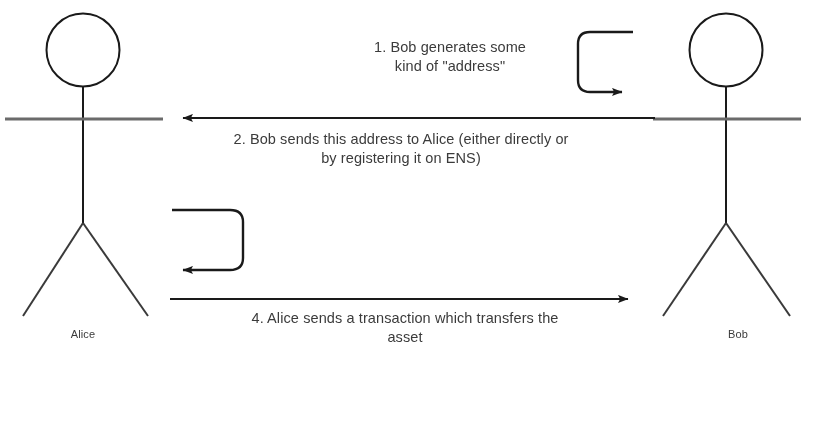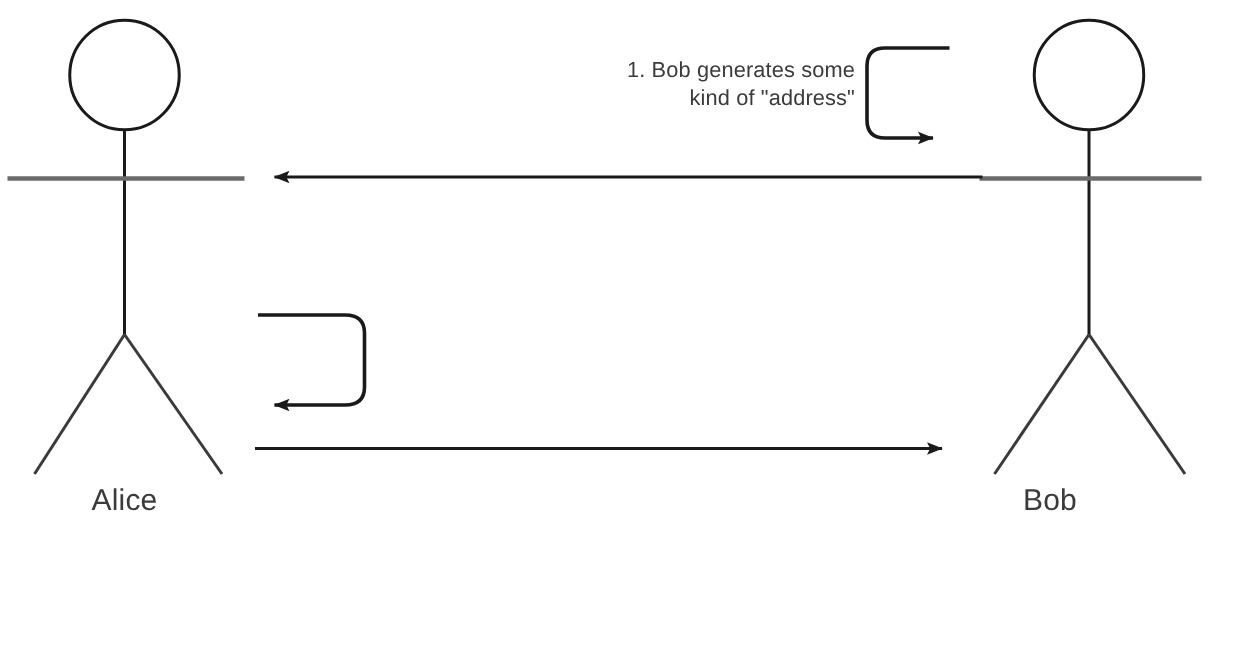--- a/index.html
+++ b/index.html
@@ -31,31 +31,31 @@
     position: absolute;
     font-family: "Liberation Sans", sans-serif;
     font-size: 14.5px;
     line-height: 19px;
     color: #3b3b3b;
     text-align: center;
     white-space: pre-line;
     letter-spacing: 0.1px;
   }
   .actor-name {
-    font-size: 20px;
+    font-size: 11px;
     color: #3b3b3b;
     text-align: center;
   }
-  .step-1 { left: 330px; top: 38px; width: 240px; text-align: right; }
+  .step-1 { left: 330px; top: 38px; width: 240px; }
   .step-2 { left: 166px; top: 130px; width: 470px; }
   .step-3 { left: 252px; top: 222px; width: 190px; }
   .step-4 { left: 170px; top: 309px; width: 470px; }
   .step-5 { left: 462px; top: 373px; width: 166px; }
   .name-alice { left: 23px; top: 325px; width: 120px; }
-  .name-bob { left: 640px; top: 325px; width: 120px; }
+  .name-bob { left: 678px; top: 325px; width: 120px; }
 </style>
 </head>
 <body>
 
 <div id="diagram-root">
 
   <svg class="canvas" viewBox="0 0 823 446" xmlns="http://www.w3.org/2000/svg">
     <defs>
       <marker id="arrowhead-right" markerWidth="11" markerHeight="9" refX="10" refY="4.5" orient="auto" markerUnits="userSpaceOnUse">
         <path d="M0,0.4 L10.5,4.5 L0,8.6 L2.1,4.5 Z" fill="#1a1a1a"></path>
@@ -92,21 +92,25 @@
     <path d="M 655 118 L 183 118" fill="none" stroke="#1a1a1a" stroke-width="2" marker-end="url(#arrowhead-left)"></path>
 
     <path d="M 172 210 L 230 210 Q 243 210 243 222 L 243 258 Q 243 270 230 270 L 183 270" fill="none" stroke="#1a1a1a" stroke-width="2.4" marker-end="url(#arrowhead-left2)"></path>
 
     <path d="M 170 299 L 628 299" fill="none" stroke="#1a1a1a" stroke-width="2" marker-end="url(#arrowhead-right2)"></path>
   </svg>
 
   <div class="lbl step-1">1. Bob generates some
 kind of "address"</div>
 
+  <div class="lbl step-2">2. Bob sends this address to Alice (either directly or
+by registering it on ENS)</div>
 
 
+  <div class="lbl step-4">4. Alice sends a transaction which transfers the
+asset</div>
 
 
   <div class="lbl actor-name name-alice">Alice</div>
 
   <div class="lbl actor-name name-bob">Bob</div>
 
 </div>
 
 </body></html>

